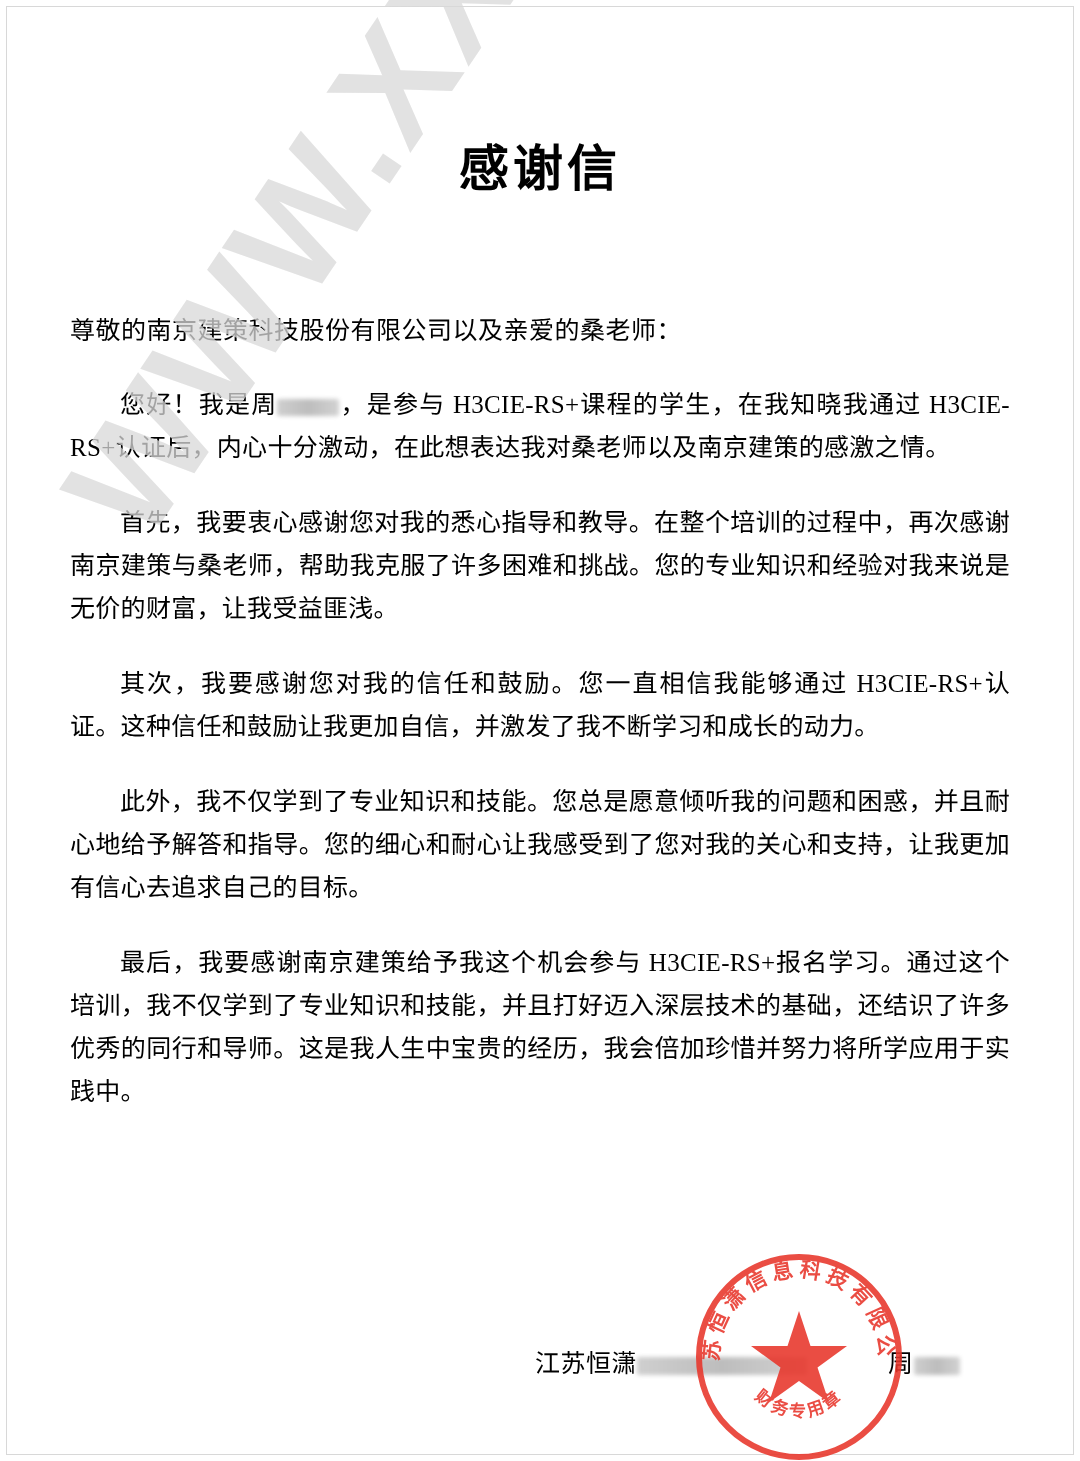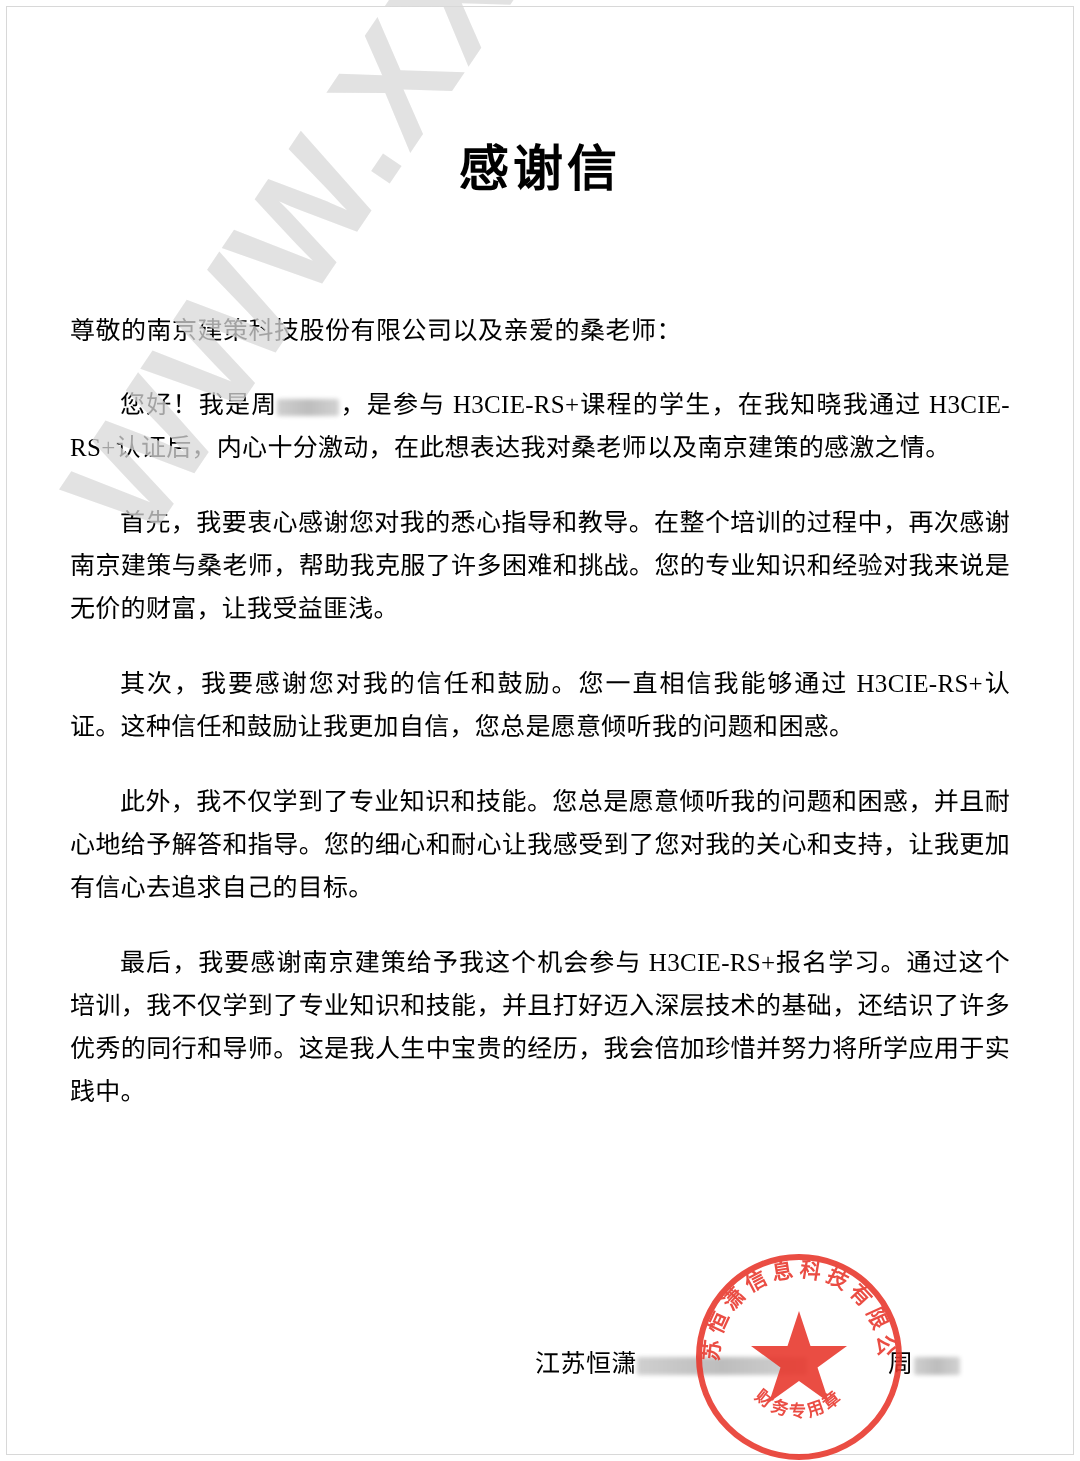--- a/index.html
+++ b/index.html
@@ -154,21 +154,21 @@
   <div class="content">
 
     <h1 class="doc-title">感谢信</h1>
 
     <div class="salutation">尊敬的南京建策科技股份有限公司以及亲爱的桑老师：</div>
 
     <p class="para"><span>您好！我是周</span><span class="redact redact-name"></span><span>，是参与 H3CIE-RS+课程的学生，在我知晓我通过 H3CIE-RS+认证后，内心十分激动，在此想表达我对桑老师以及南京建策的感激之情。</span></p>
 
     <p class="para">首先，我要衷心感谢您对我的悉心指导和教导。在整个培训的过程中，再次感谢南京建策与桑老师，帮助我克服了许多困难和挑战。您的专业知识和经验对我来说是无价的财富，让我受益匪浅。</p>
 
-    <p class="para">其次，我要感谢您对我的信任和鼓励。您一直相信我能够通过 H3CIE-RS+认证。这种信任和鼓励让我更加自信，您总是愿意倾听我的问题和困惑。</p>
+    <p class="para">其次，我要感谢您对我的信任和鼓励。您一直相信我能够通过 H3CIE-RS+认证。这种信任和鼓励让我更加自信，并激发了我不断学习和成长的动力。</p>
 
     <p class="para">此外，我不仅学到了专业知识和技能。您总是愿意倾听我的问题和困惑，并且耐心地给予解答和指导。您的细心和耐心让我感受到了您对我的关心和支持，让我更加有信心去追求自己的目标。</p>
 
     <p class="para">最后，我要感谢南京建策给予我这个机会参与 H3CIE-RS+报名学习。通过这个培训，我不仅学到了专业知识和技能，并且打好迈入深层技术的基础，还结识了许多优秀的同行和导师。这是我人生中宝贵的经历，我会倍加珍惜并努力将所学应用于实践中。</p>
 
 
     <div class="signature-row">
 
       <div class="seal">
         <svg width="228" height="228" viewBox="0 0 228 228" xmlns="http://www.w3.org/2000/svg">

